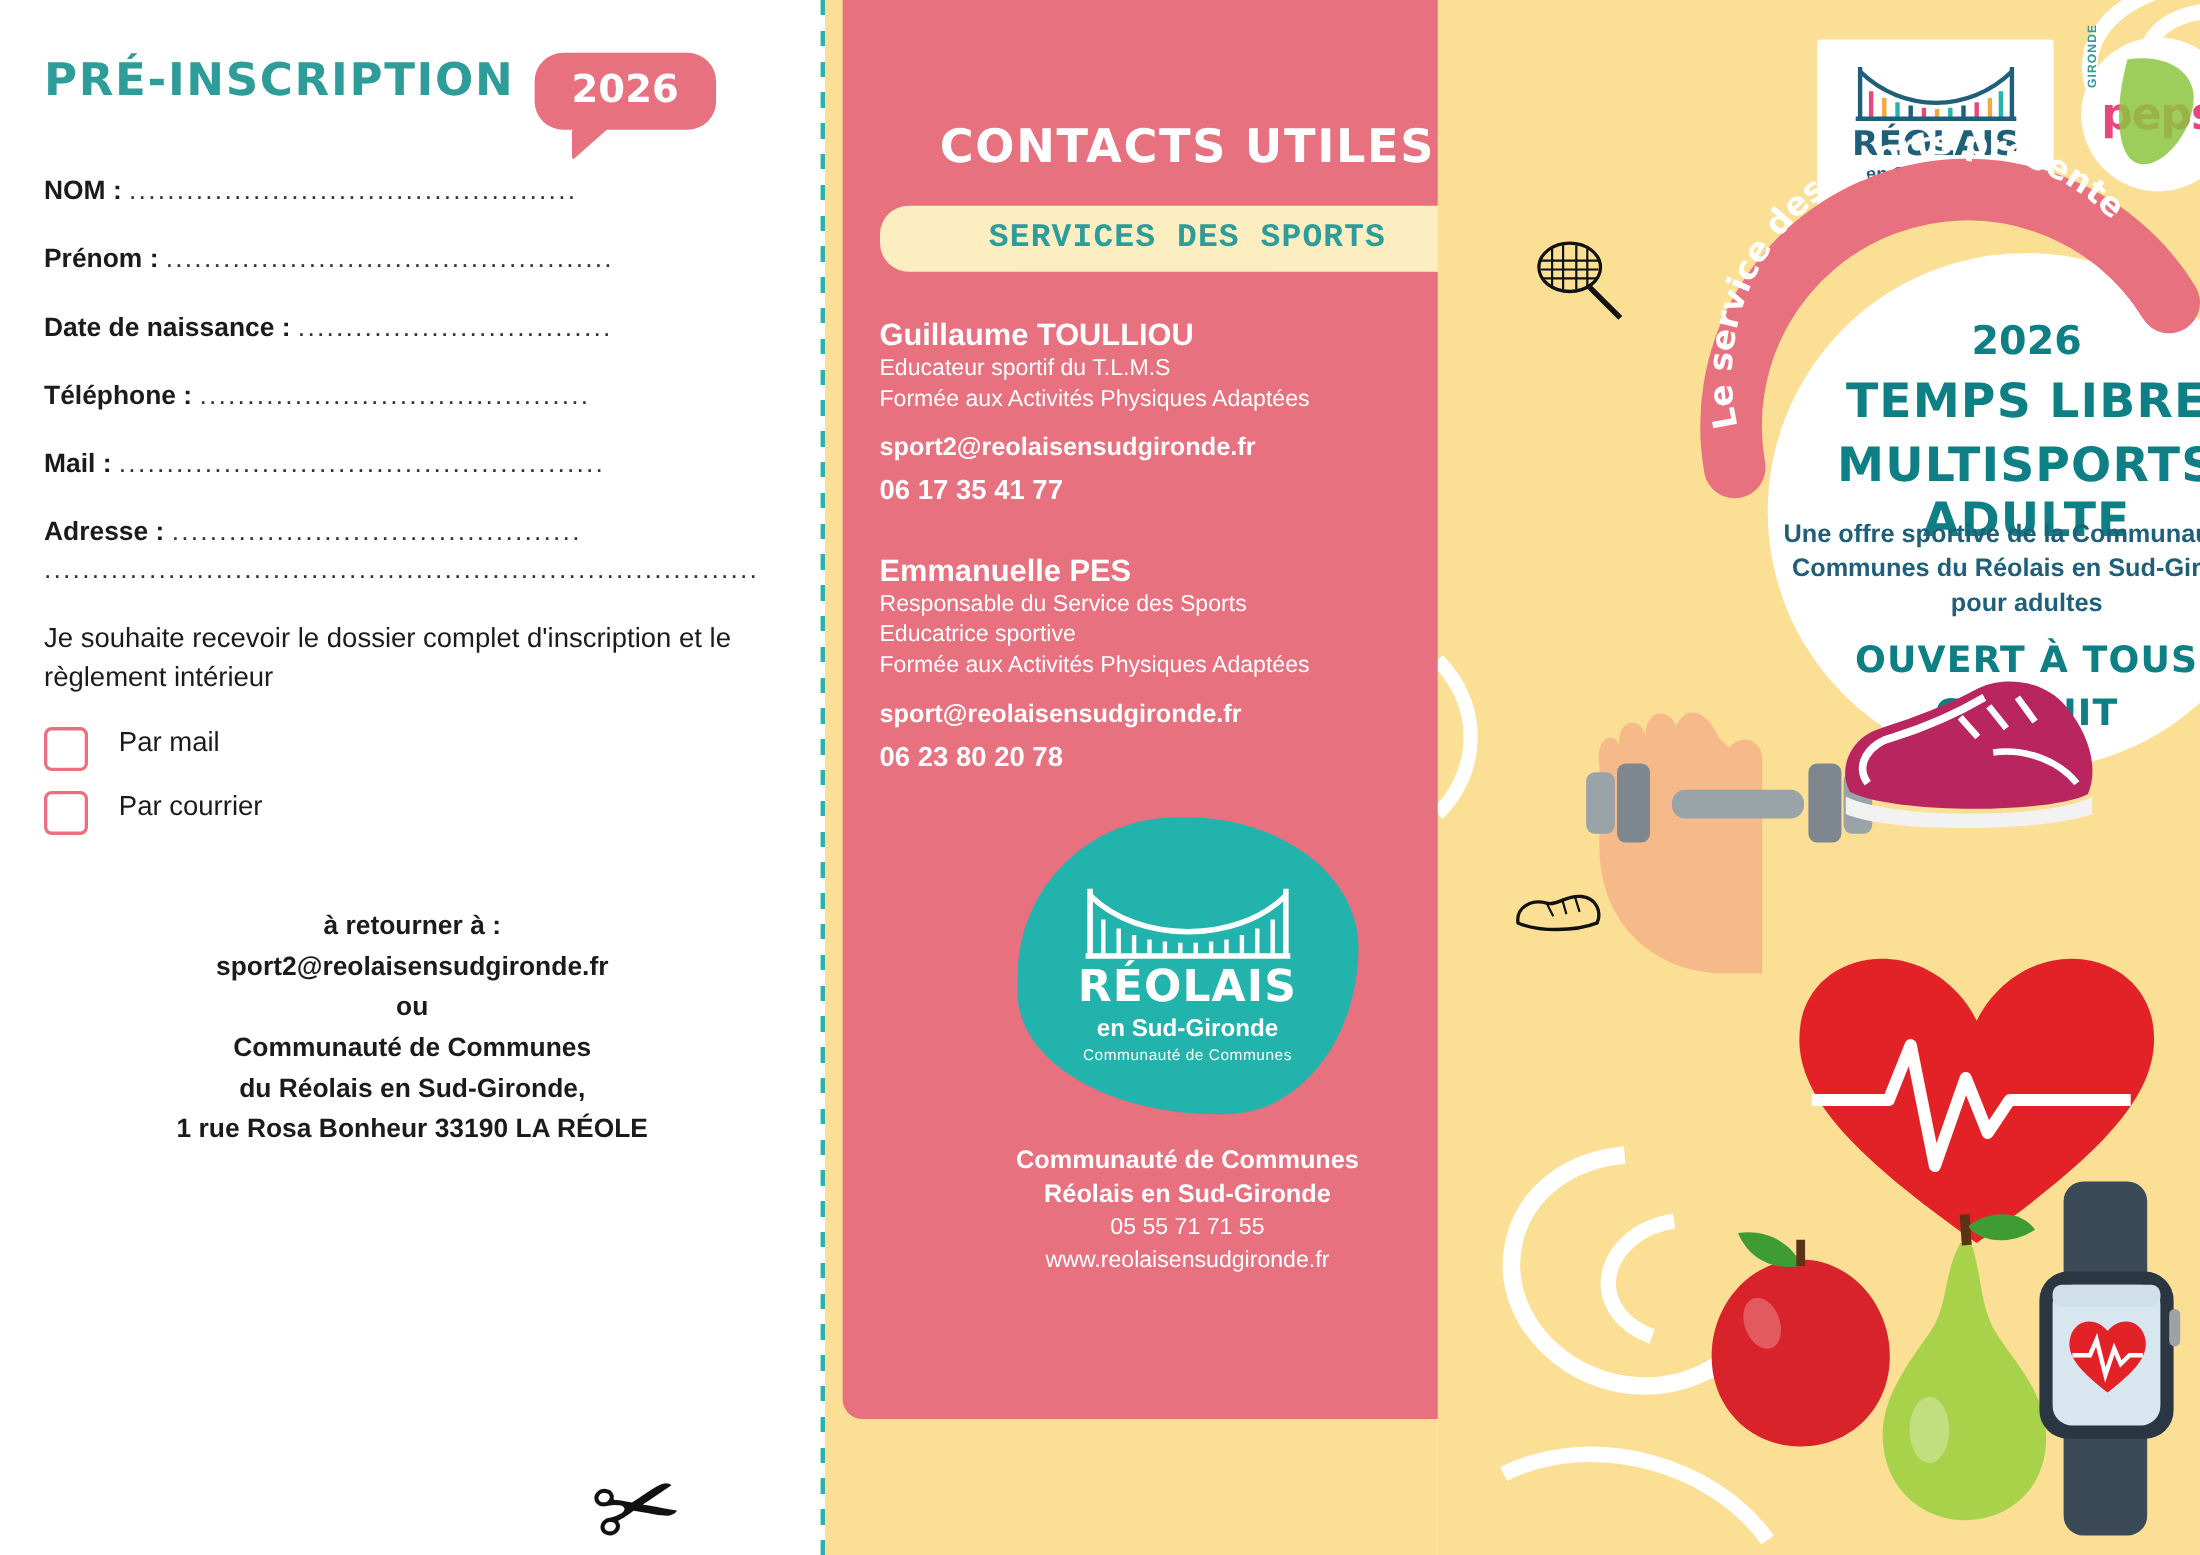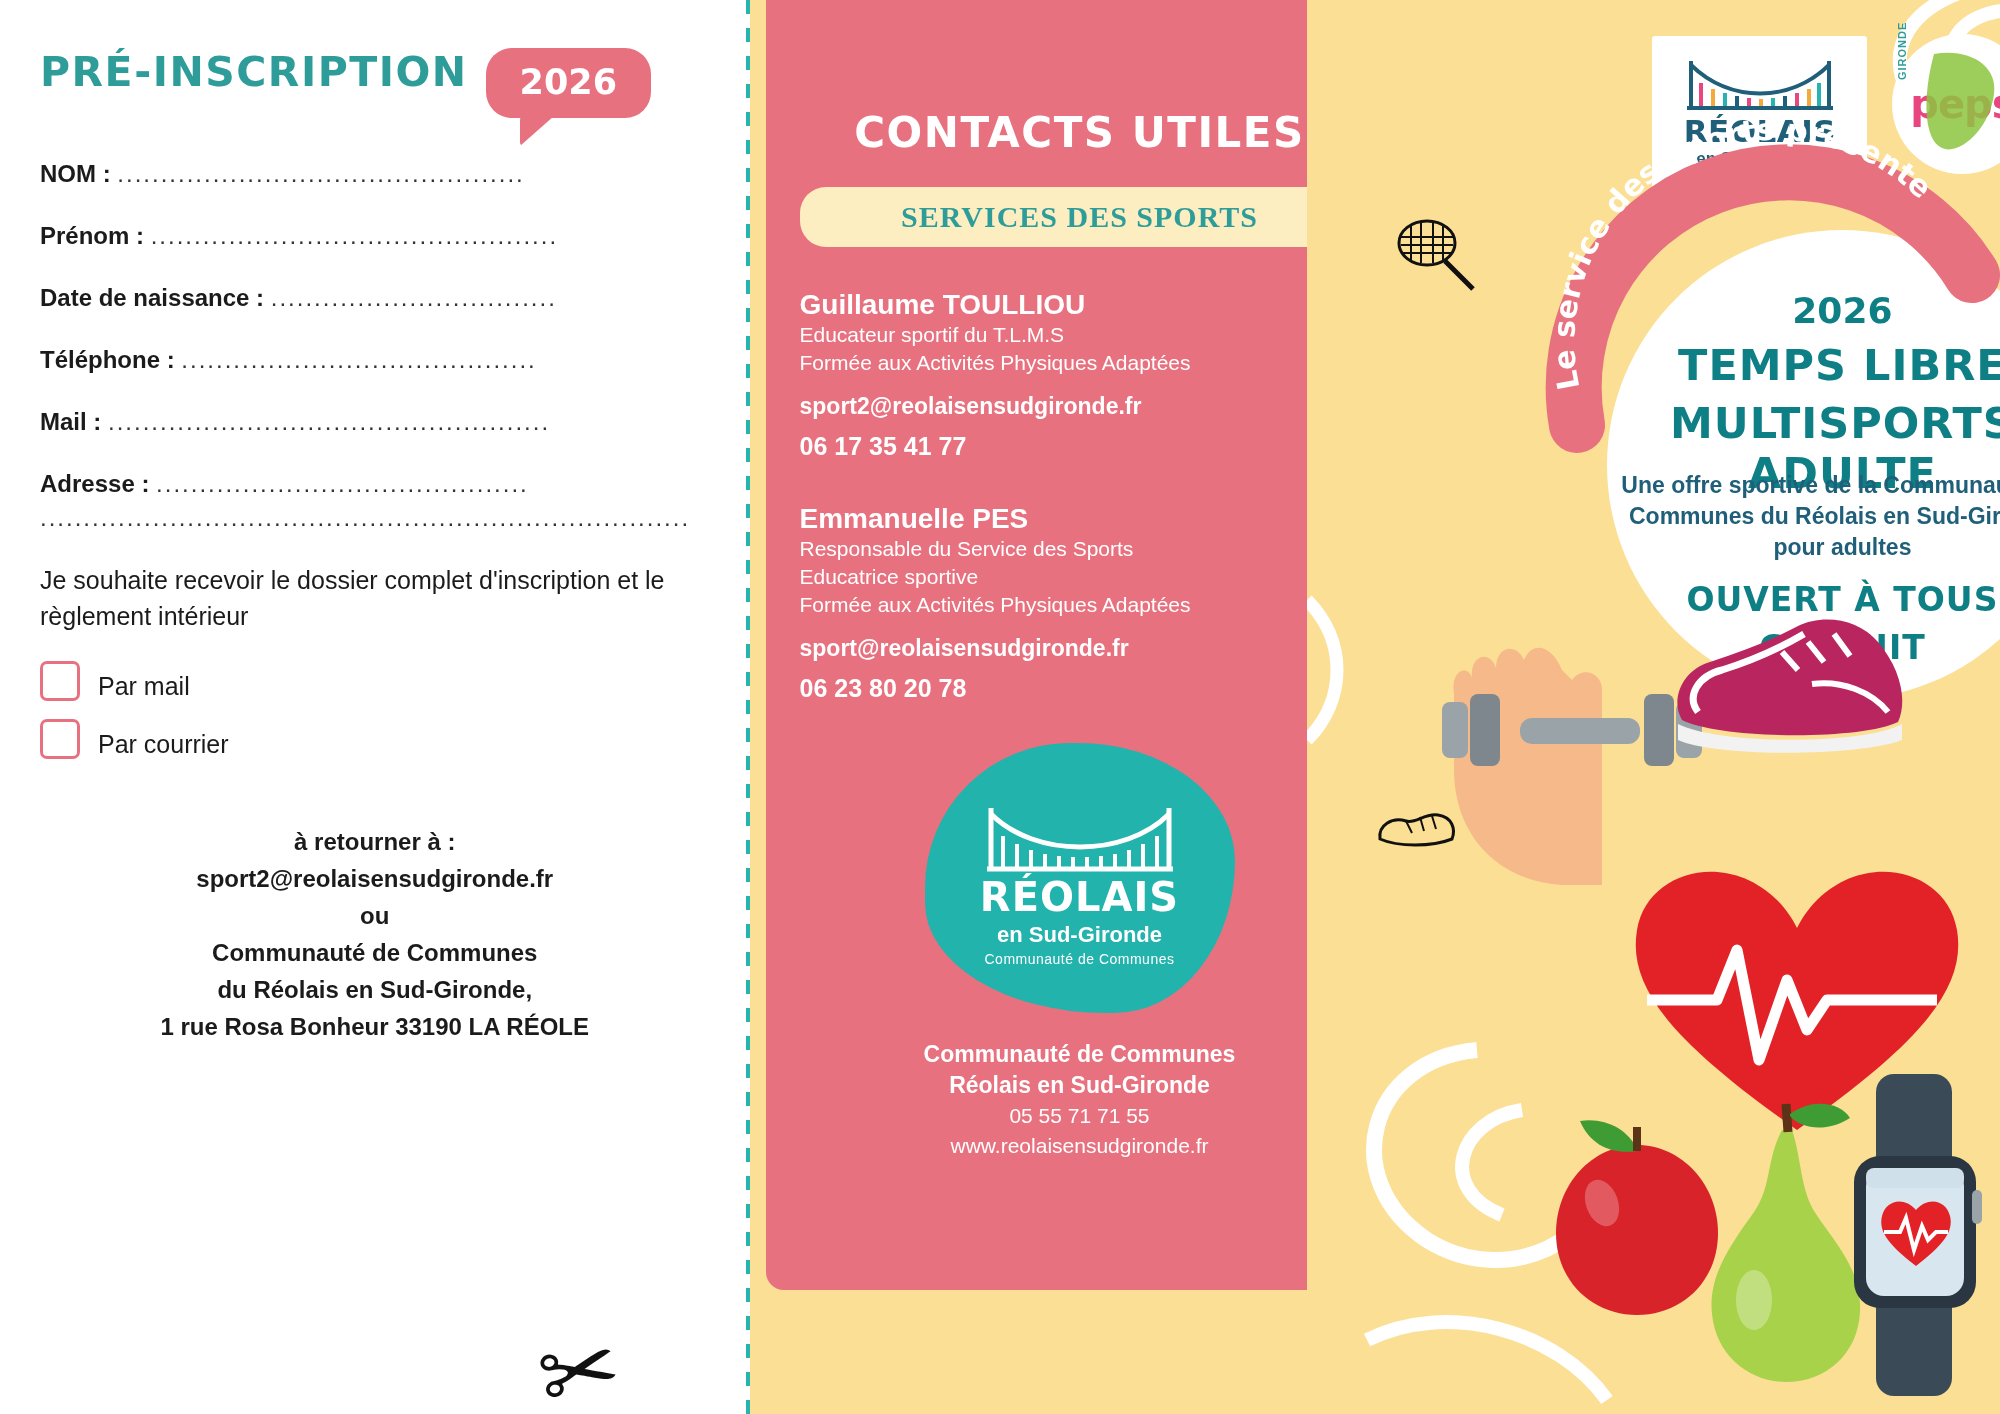--- a/index.html
+++ b/index.html
@@ -41,21 +41,21 @@
   }
   .fields{margin-top:42px;}
   .field{
     font-size:24px;color:#1b1b1b;font-weight:bold;margin-bottom:34px;
     white-space:nowrap;overflow:hidden;
   }
   .field .dots{font-weight:normal;letter-spacing:2px;color:#333;}
   .field-blank{font-weight:normal;letter-spacing:2px;color:#333;font-size:24px;margin-top:-10px;margin-bottom:30px;}
   .wish{font-size:25px;color:#1b1b1b;line-height:1.45;margin-top:6px;}
   .checks{margin-top:26px;}
-  .check-row{display:flex;align-items:flex-end;gap:18px;margin-bottom:18px;}
+  .check-row{display:flex;align-items:flex-start;gap:28px;margin-bottom:18px;}
   .checkbox{
     width:34px;height:34px;border:3px solid #e8717f;border-radius:7px;background:#fff;
   }
   .check-label{font-size:25px;color:#1b1b1b;}
   .return{
     margin-top:64px;text-align:center;font-size:24px;font-weight:bold;color:#1b1b1b;line-height:1.55;
   }
   .scissors{
     position:absolute;right:130px;bottom:-6px;font-size:96px;color:#111;line-height:1;
     transform:rotate(-12deg);
@@ -70,21 +70,21 @@
     background:#e8717f;border-radius:0 0 18px 18px;
     box-sizing:border-box;padding:0 34px;
   }
   .contacts-title{
     margin-top:108px;text-align:center;color:#ffffff;font-size:42px;font-weight:bold;
     letter-spacing:1.5px;font-family:"DejaVu Sans", sans-serif;
   }
   .service-pill{
     margin:30px auto 0 auto;background:#fdeec2;color:#2e9d9a;border-radius:26px;
     text-align:center;font-size:30px;font-weight:bold;letter-spacing:1px;
-    padding:13px 10px;font-family:Liberation Serif, serif;
+    padding:13px 10px;font-family:Liberation Mono, monospace;
   }
   .person{margin-top:42px;}
   .person-name{color:#ffffff;font-size:28px;font-weight:bold;}
   .person-line{color:#ffffff;font-size:21px;line-height:1.33;}
   .person-mail{color:#ffffff;font-size:23px;font-weight:bold;margin-top:16px;}
   .person-phone{color:#ffffff;font-size:25px;font-weight:bold;margin-top:12px;}
 
   .logo-blob{
     position:relative;width:310px;height:270px;margin:40px auto 0 auto;
   }

